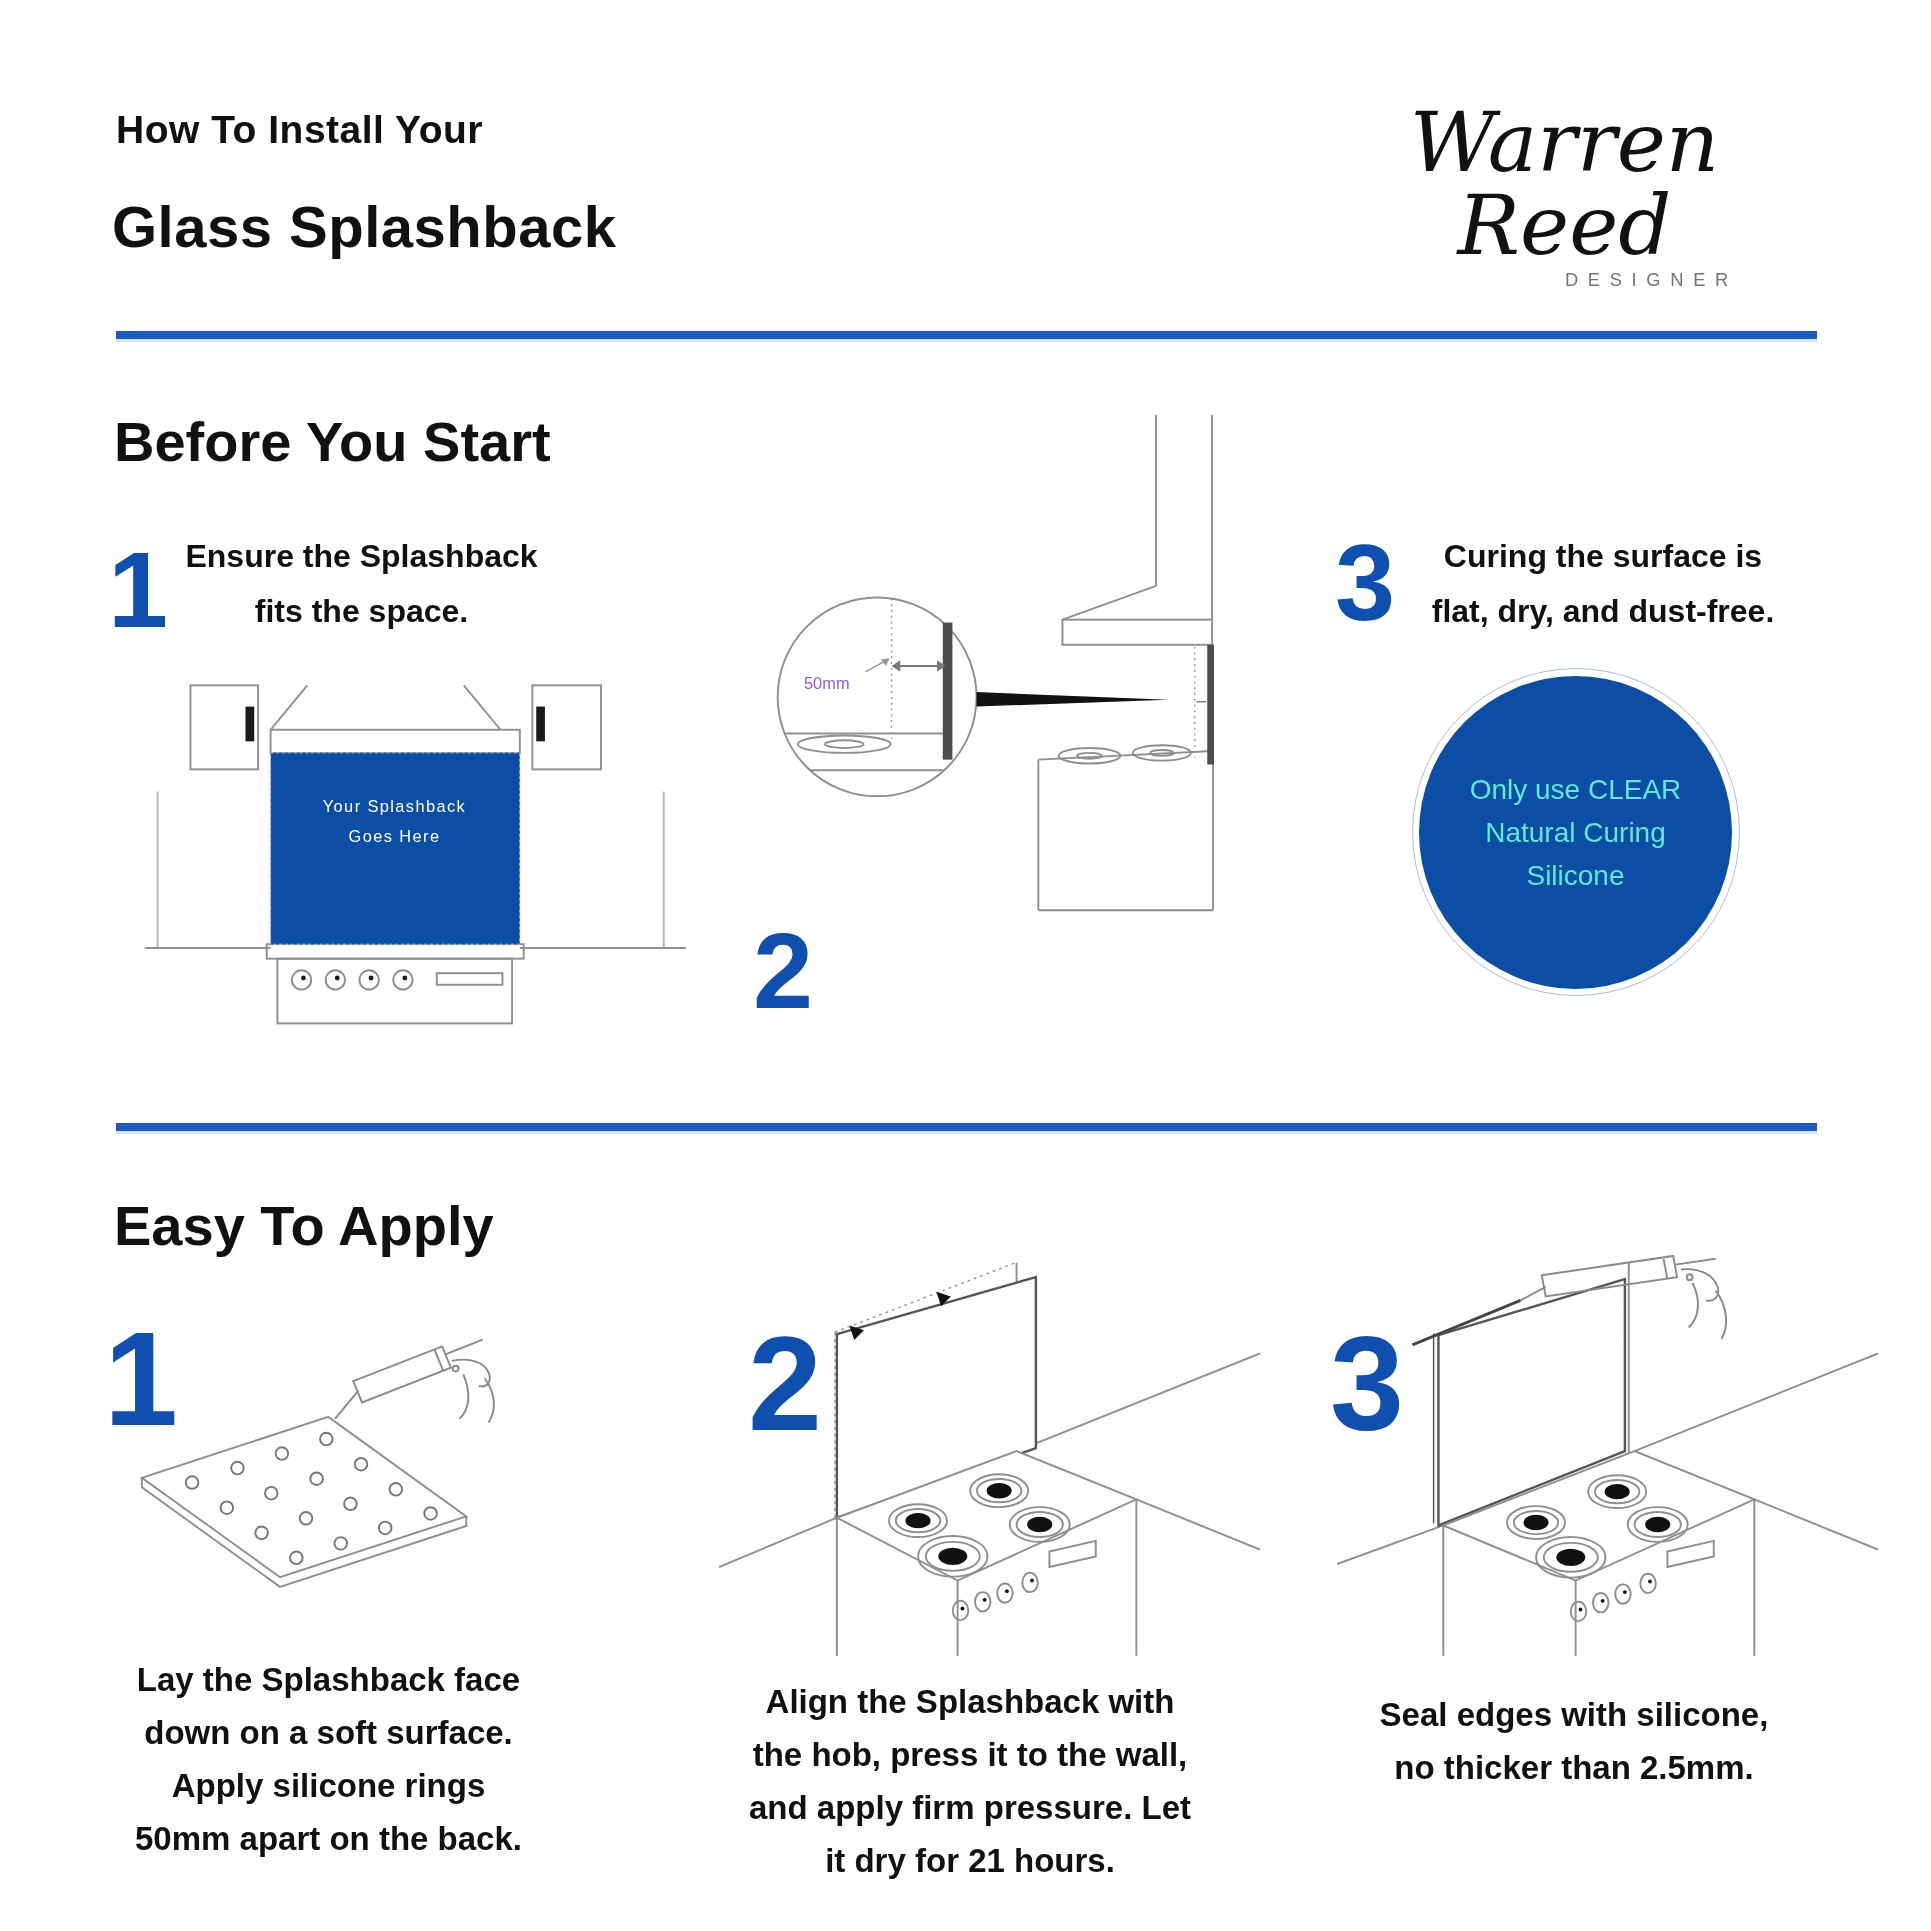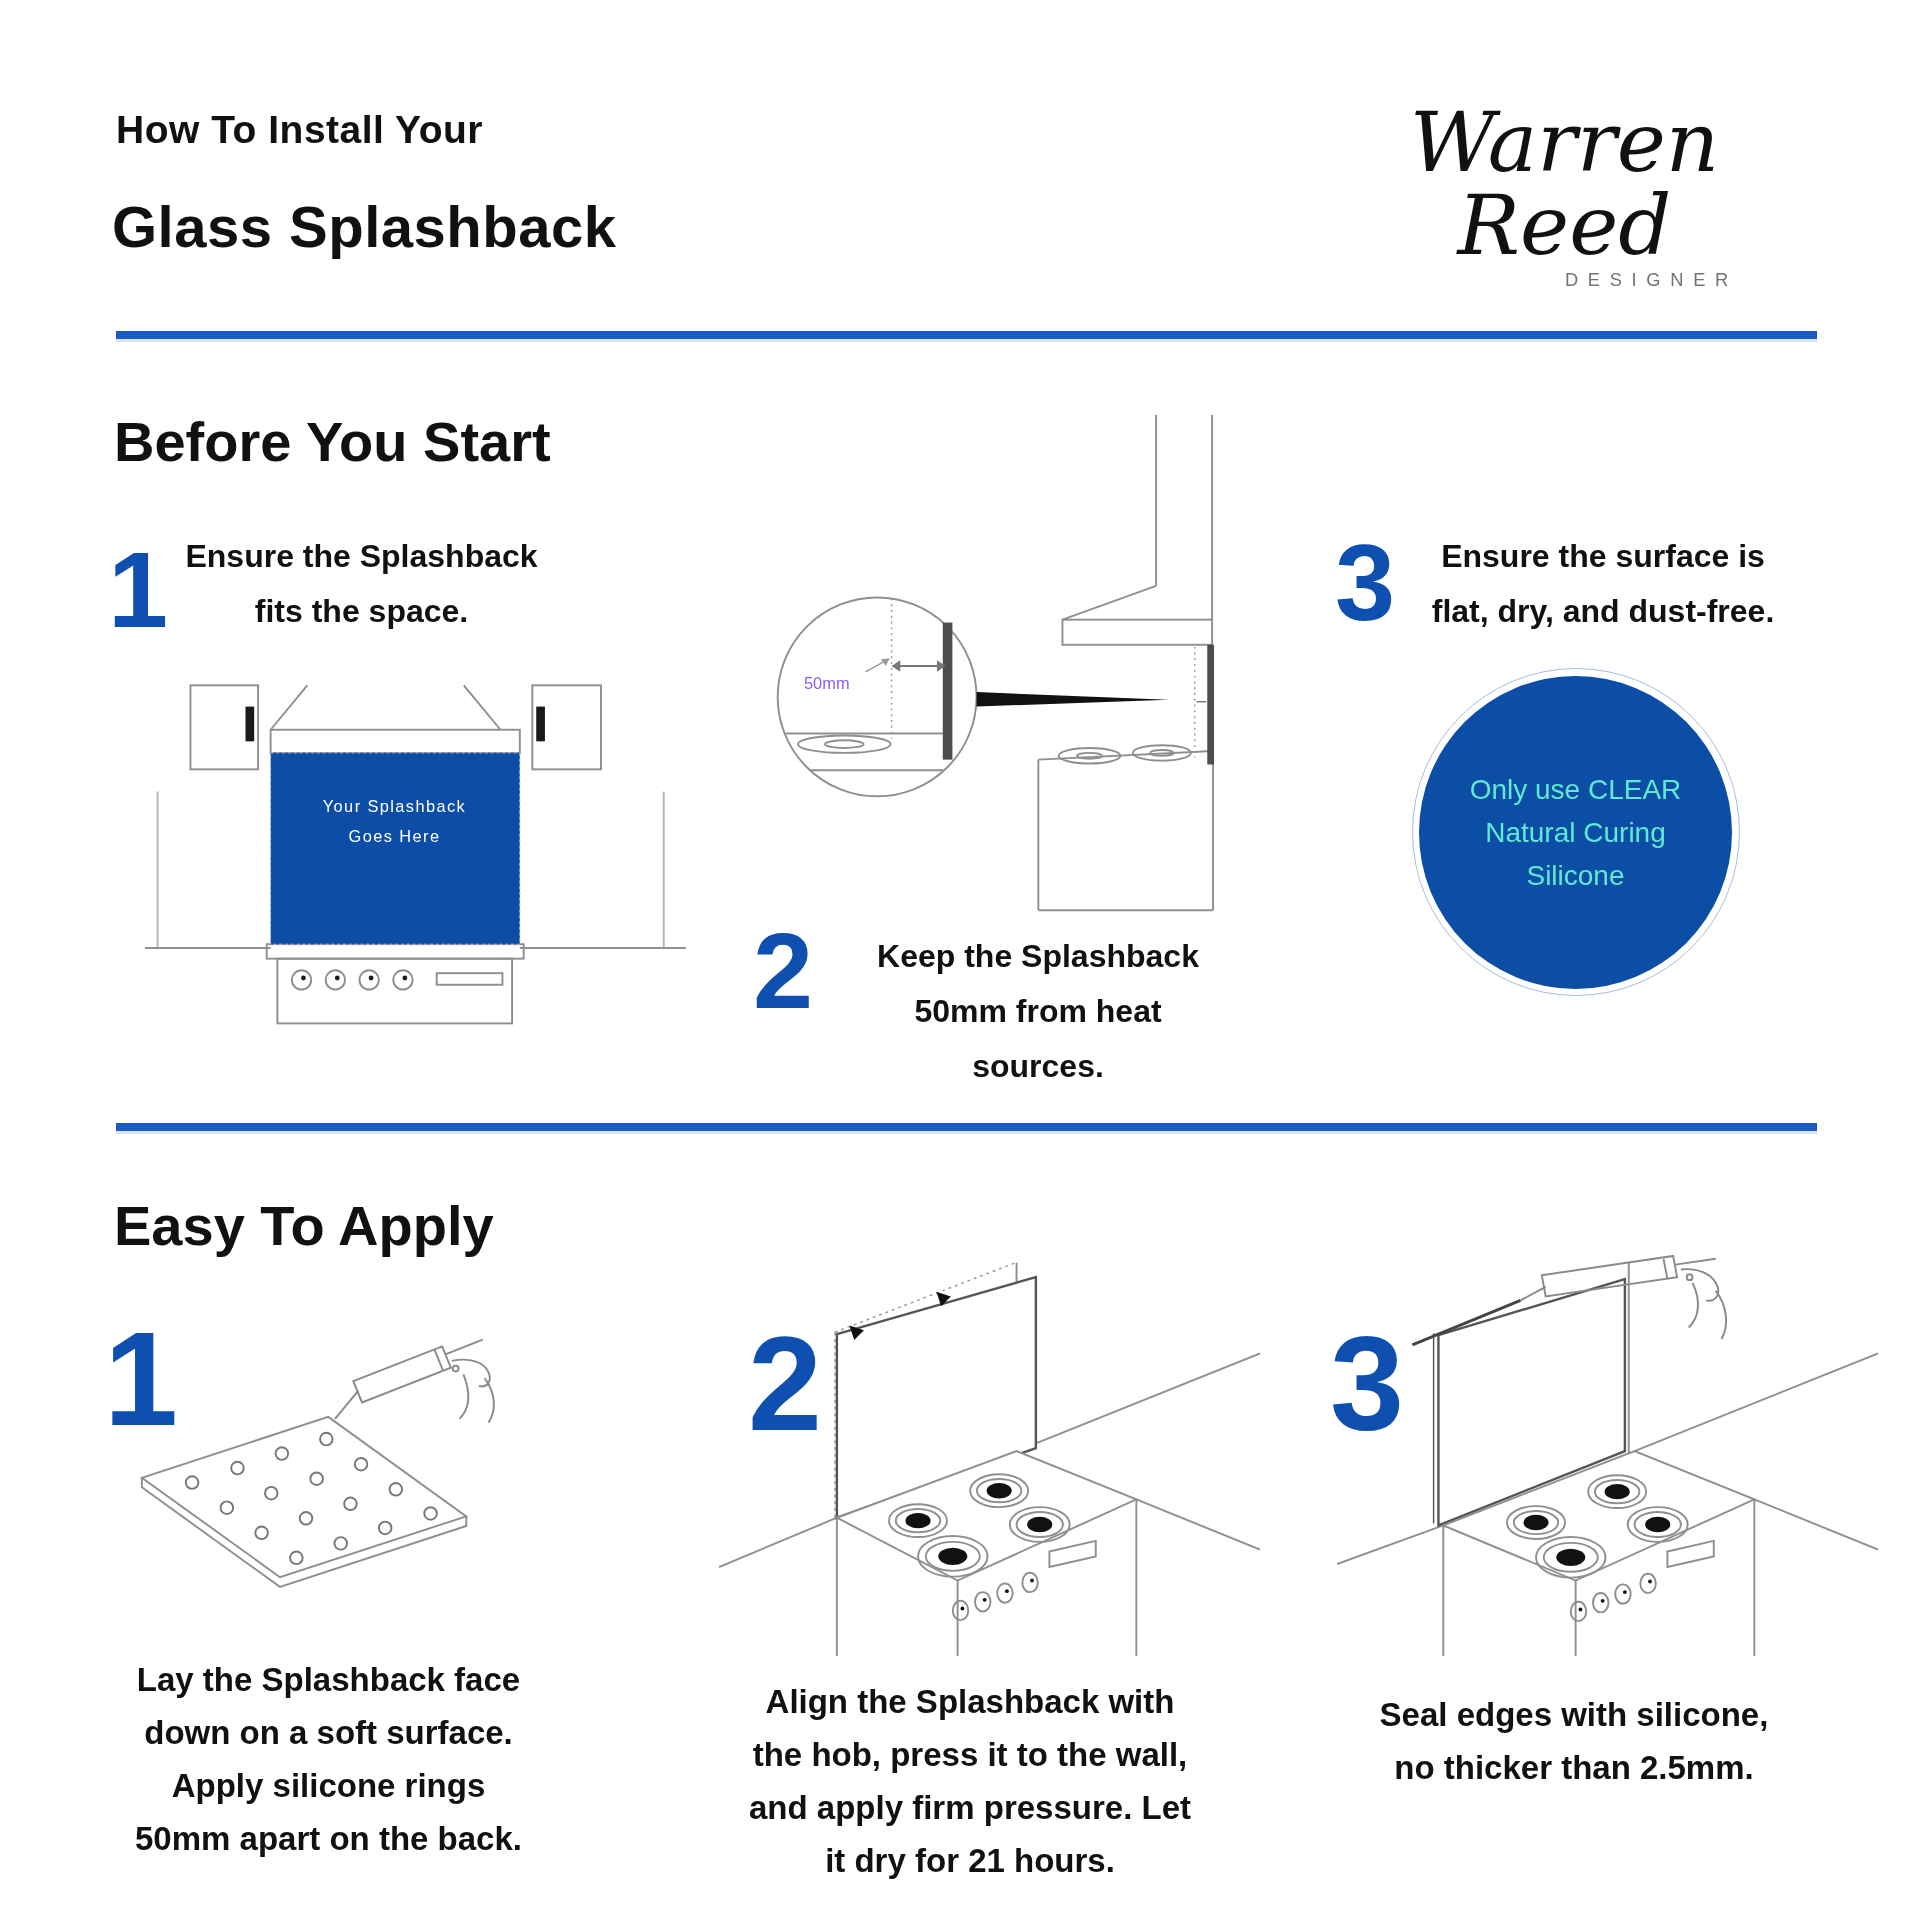--- a/index.html
+++ b/index.html
@@ -113,26 +113,23 @@
     </g>
     <g>
       <path d="M106,266 L128,254" stroke="#999" stroke-width="1.5" fill="none"></path>
       <polygon points="131,252 122,253 127,260" fill="#999"></polygon>
     </g>
     <polygon points="221,287 221,302 420,295" fill="#111"></polygon>
   </svg>
   <div class="abs measure" style="left:804px;top:674px;">50mm</div>
 
   <div class="abs stepnum num-top" style="left:753px;top:917px;">2</div>
-  <div class="abs steptext ml" style="left:835px;top:929px;width:406px;">Keep the Splashback
-50mm from heat
-sources.</div>
 
   <div class="abs stepnum num-top" style="left:1335px;top:529px;">3</div>
-  <div class="abs steptext ml" style="left:1352px;top:529px;width:502px;">Ensure the surface is
+  <div class="abs steptext ml" style="left:1352px;top:529px;width:502px;">Curing the surface is
 flat, dry, and dust-free.</div>
 
   <div class="abs circle-ring" style="left:1412px;top:668px;width:326px;height:326px;"></div>
   <div class="abs blue-circle ml" style="left:1419px;top:676px;width:313px;height:313px;">Only use CLEAR
 Natural Curing
 Silicone</div>
 
   <div class="abs divider" style="left:116px;top:1123px;width:1701px;"></div>
 
   <div class="abs h2" style="left:114px;top:1193px;">Easy To Apply</div>

